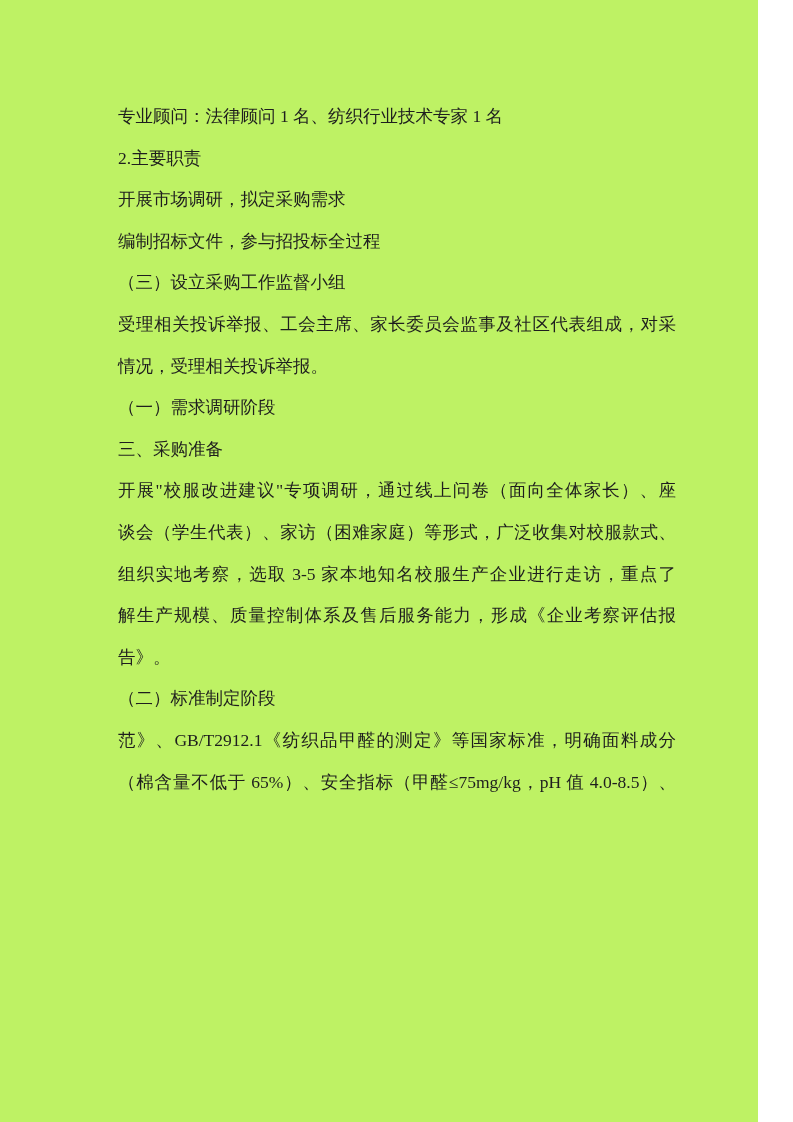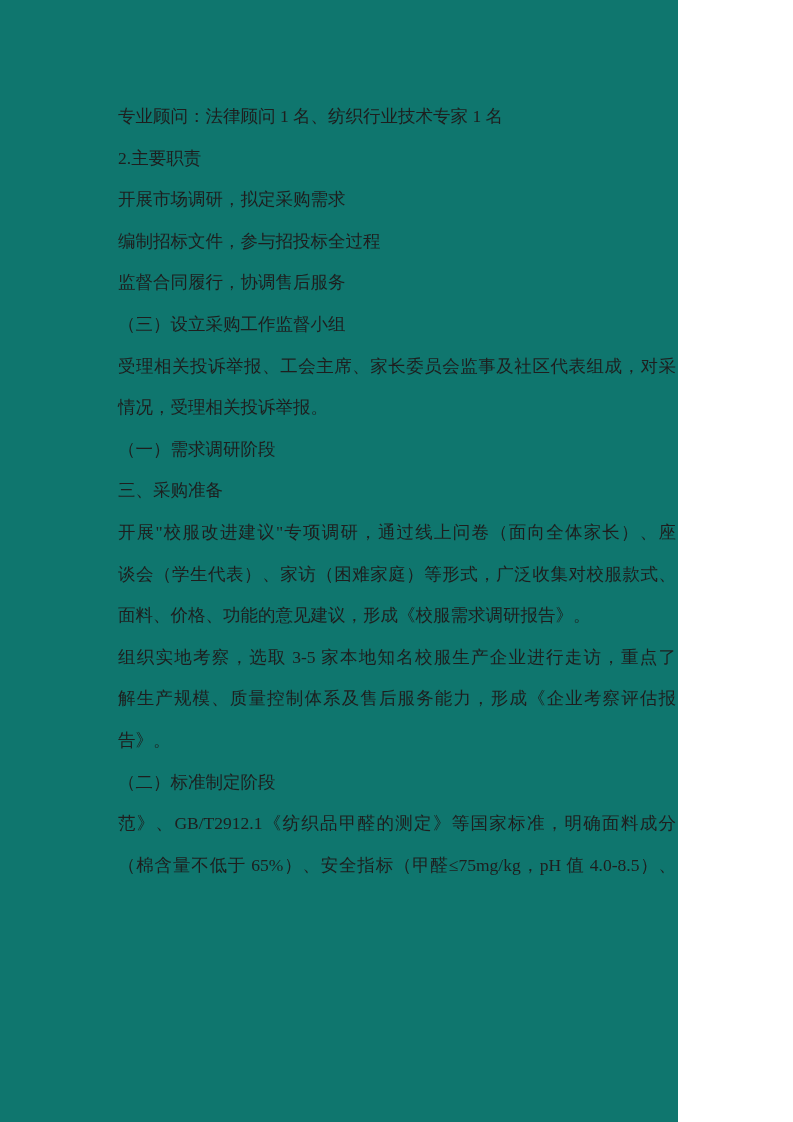--- a/index.html
+++ b/index.html
@@ -2,23 +2,23 @@
 <html><head>
 <meta charset="utf-8">
 <style>
   html, body {
     margin: 0;
     padding: 0;
     background: #ffffff;
   }
   .page {
     position: relative;
-    width: 678px;
+    width: 758px;
     height: 1122px;
-    background: #0f766e;
+    background: #bef264;
     overflow: hidden;
   }
   .doc-content {
     position: absolute;
     left: 118px;
     top: 96px;
     width: 558px;
   }
   .doc-line {
     font-family: "Liberation Serif", "DejaVu Serif", serif;
@@ -36,29 +36,27 @@
 </style>
 </head>
 <body>
 
 <div class="page">
   <div class="doc-content" id="doc-content">
       <div class="doc-line">专业顾问：法律顾问 1 名、纺织行业技术专家 1 名</div>
       <div class="doc-line">2.主要职责</div>
       <div class="doc-line">开展市场调研，拟定采购需求</div>
       <div class="doc-line">编制招标文件，参与招投标全过程</div>
-      <div class="doc-line">监督合同履行，协调售后服务</div>
       <div class="doc-line">（三）设立采购工作监督小组</div>
       <div class="doc-line stretch">受理相关投诉举报、工会主席、家长委员会监事及社区代表组成，对采</div>
       <div class="doc-line">情况，受理相关投诉举报。</div>
       <div class="doc-line">（一）需求调研阶段</div>
       <div class="doc-line">三、采购准备</div>
       <div class="doc-line stretch">开展"校服改进建议"专项调研，通过线上问卷（面向全体家长）、座</div>
       <div class="doc-line stretch">谈会（学生代表）、家访（困难家庭）等形式，广泛收集对校服款式、</div>
-      <div class="doc-line">面料、价格、功能的意见建议，形成《校服需求调研报告》。</div>
       <div class="doc-line stretch">组织实地考察，选取 3-5 家本地知名校服生产企业进行走访，重点了</div>
       <div class="doc-line stretch">解生产规模、质量控制体系及售后服务能力，形成《企业考察评估报</div>
       <div class="doc-line">告》。</div>
       <div class="doc-line">（二）标准制定阶段</div>
       <div class="doc-line stretch">范》、GB/T2912.1《纺织品甲醛的测定》等国家标准，明确面料成分</div>
       <div class="doc-line stretch">（棉含量不低于 65%）、安全指标（甲醛≤75mg/kg，pH 值 4.0-8.5）、</div>
     </div>
 </div>
 
 </body></html>

